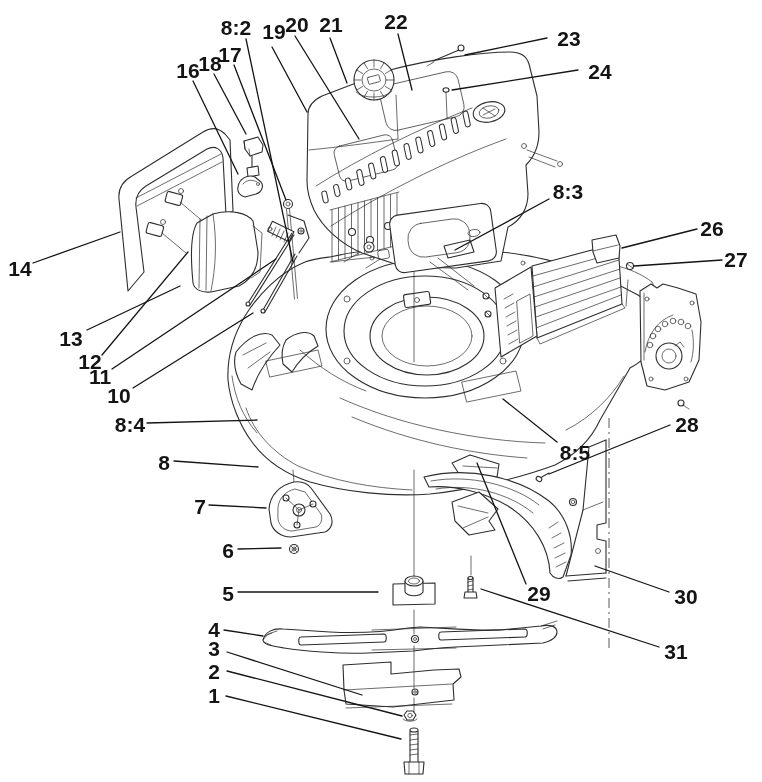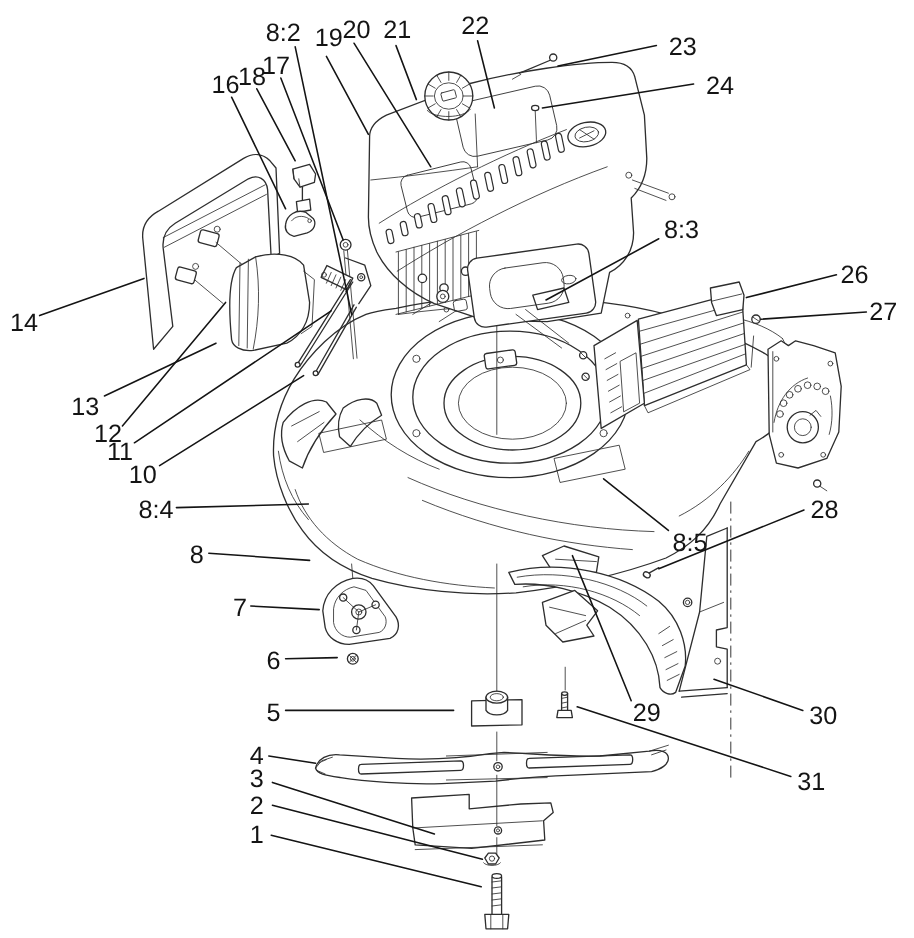--- a/index.html
+++ b/index.html
@@ -1,17 +1,17 @@
 <!DOCTYPE html>
 <html><head>
 <meta charset="utf-8">
 <style>
   html,body{margin:0;padding:0;background:#ffffff;}
   .stage{position:relative;width:762px;height:782px;background:#fff;overflow:hidden;
-         font-family:"Liberation Sans", sans-serif;}
+         font-family:"Liberation Sans", sans-serif;font-weight:bold;}
   svg{position:absolute;left:0;top:0;}
   
   .s  {stroke:#2e2e2e;fill:none;stroke-width:1.1;stroke-linecap:round;stroke-linejoin:round;}
   .t  {stroke:#2e2e2e;fill:none;stroke-width:0.7;stroke-linecap:round;stroke-linejoin:round;}
   .w  {fill:#ffffff;}
   .slot{fill:#ffffff;stroke:#2e2e2e;stroke-width:1;}
   .dash{stroke:#2e2e2e;stroke-width:0.8;fill:none;stroke-dasharray:10 4 2 4;}
   .leader{stroke:#141414;stroke-width:1.3;fill:none;stroke-linecap:round;}
   .callout-text{font-family:"Liberation Sans", sans-serif;font-size:21px;fill:#141414;}
 </style>

